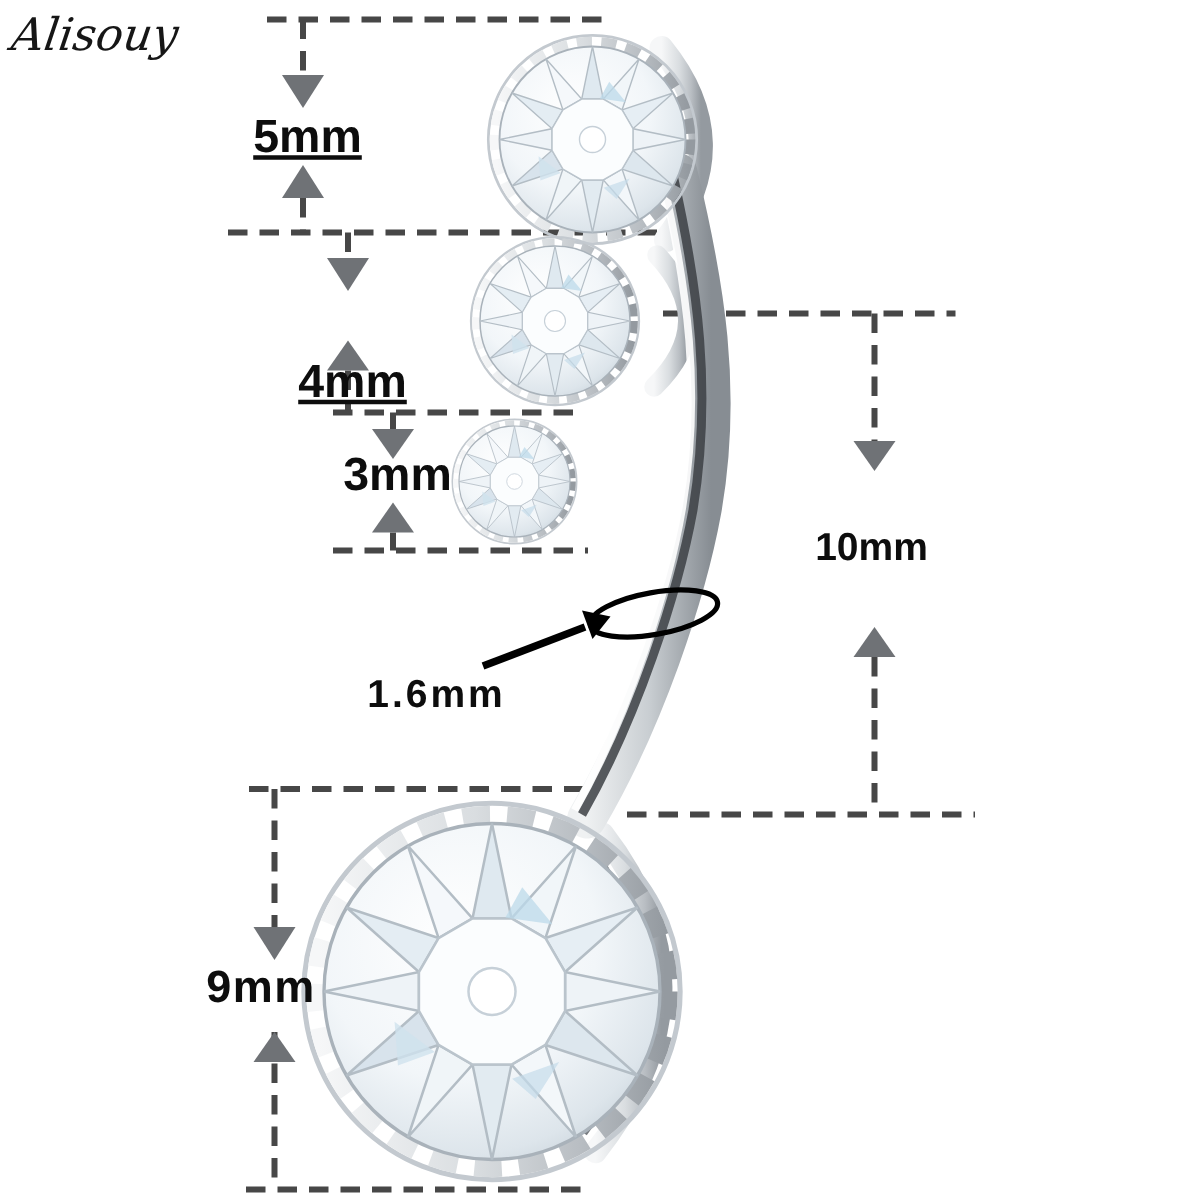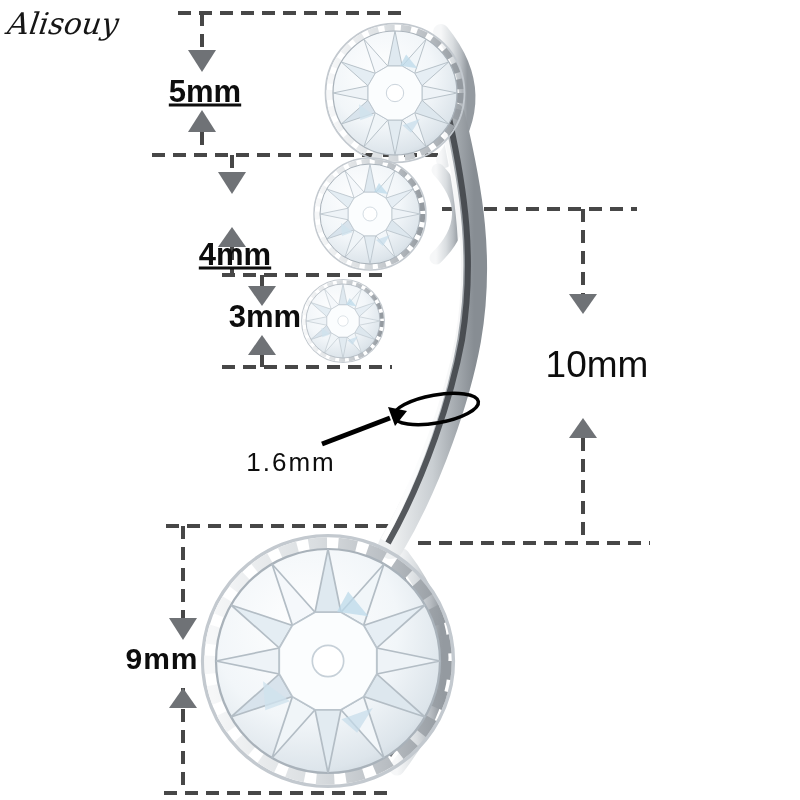--- a/index.html
+++ b/index.html
@@ -2,22 +2,22 @@
 <html><head>
 <meta charset="utf-8">
 <style>
   html,body{margin:0;padding:0;background:#fff;}
   .stage{position:relative;width:800px;height:800px;background:#ffffff;overflow:hidden;
          font-family:"Liberation Sans",sans-serif;}
   .stage svg{position:absolute;left:0;top:0;}
   .label{position:absolute;transform:translate(-50%,-50%);color:#0d0d0d;white-space:nowrap;line-height:1;}
   .lb-bold{font-weight:700;font-size:31px;text-decoration:underline;}
   .lb-bold-sm{font-weight:700;font-size:31px;}
-  .lb-reg{font-weight:400;font-size:37px;margin-left:16px;}
-  .lb-gauge{font-weight:400;font-size:26px;letter-spacing:2px;}
+  .lb-reg{font-weight:700;font-size:26px;}
+  .lb-gauge{font-weight:700;font-size:26px;letter-spacing:2px;}
   .lb-round{font-weight:700;font-size:30px;letter-spacing:1px;}
   .logo{position:absolute;left:8px;top:6px;font-family:"DejaVu Serif",serif;font-style:italic;
         font-weight:500;font-size:30px;color:#161616;transform:skewX(-8deg);}
 </style>
 </head>
 <body>
 
 <div class="stage">
 
   <svg width="800" height="800" viewBox="0 0 800 800">
@@ -128,14 +128,14 @@
   <div class="label lb-bold" style="left:205px;top:91px;">5mm</div>
 
   <div class="label lb-bold" style="left:235px;top:206px;margin-top:48px;">4mm</div>
 
   <div class="label lb-bold-sm" style="left:265px;top:316px;">3mm</div>
 
   <div class="label lb-reg" style="left:581px;top:364px;">10mm</div>
 
   <div class="label lb-gauge" style="left:291px;top:462px;">1.6mm</div>
 
-  <div class="label lb-round" style="left:162px;top:659px;">9mm</div>
+  <div class="label lb-round" style="left:174px;top:659px;">9mm</div>
 </div>
 
 </body></html>

